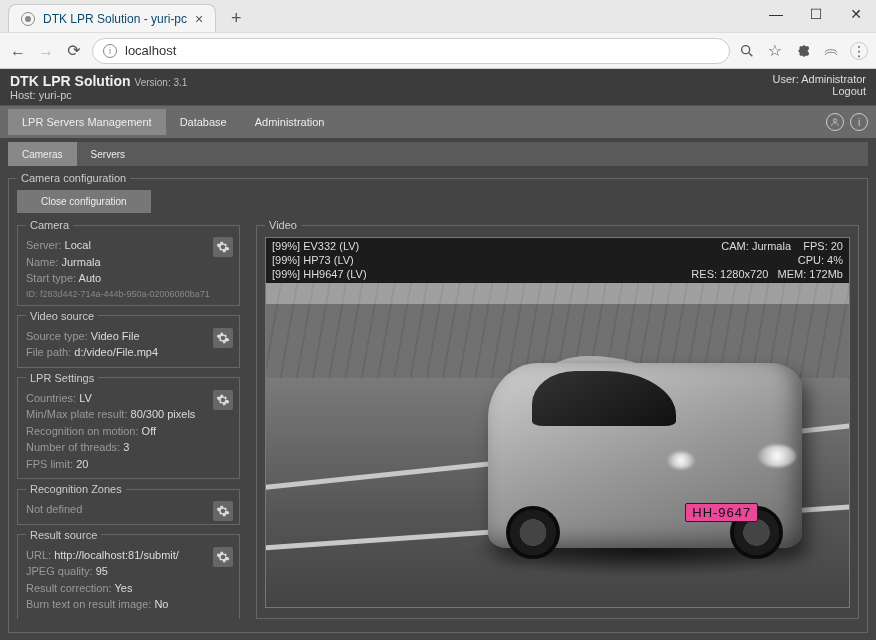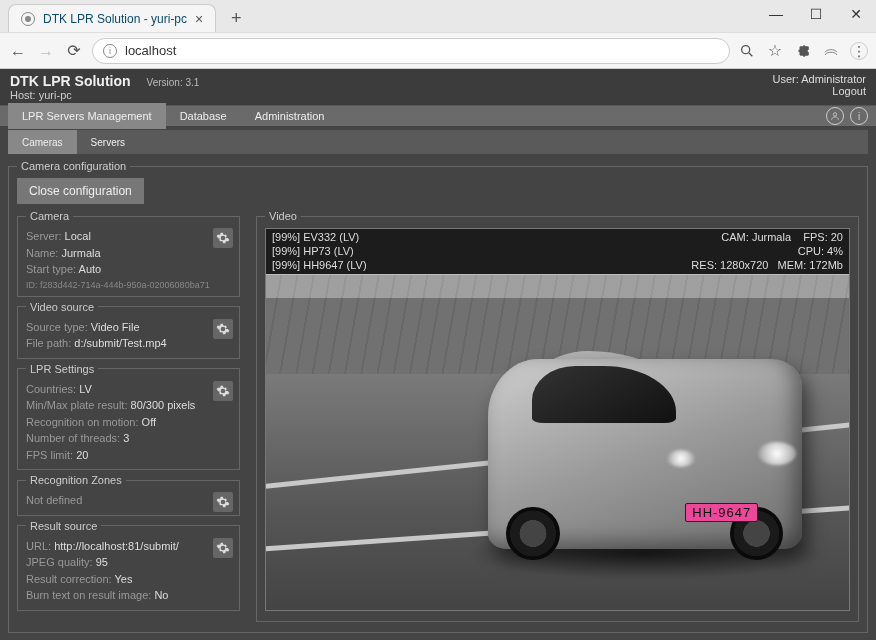--- a/index.html
+++ b/index.html
@@ -23,42 +23,42 @@
 .url-box { flex: 1; display: flex; align-items: center; background: #fff; border: 1px solid #ccc; border-radius: 14px; height: 26px; padding: 0 10px; font-size: 13px; color: #333; }
 .url-box .info-icon { width: 14px; height: 14px; border: 1px solid #888; border-radius: 50%; margin-right: 8px; display: flex; align-items: center; justify-content: center; font-size: 9px; color: #888; }
 .addr-right { display: flex; gap: 10px; align-items: center; }
 .addr-right .ic { width: 18px; height: 18px; display: flex; align-items: center; justify-content: center; color: #555; cursor: pointer; }
 .menu-dots { width: 22px; height: 22px; border: 1px solid #ccc; border-radius: 50%; display: flex; align-items: center; justify-content: center; font-size: 14px; }
 
 
 .app { background: #444; color: #ddd; height: calc(640px - 68px); display: flex; flex-direction: column; font-size: 12px; }
 .app-header { background: #3c3c3c; padding: 4px 10px; display: flex; justify-content: space-between; border-bottom: 1px solid #555; }
 .app-title { font-size: 14px; font-weight: bold; color: #eee; }
-.app-title .ver { font-size: 10px; font-weight: normal; color: #bbb; margin-left: 16px; }
+.app-title .ver { font-size: 10px; font-weight: normal; color: #bbb; margin-left: 4px; }
 .app-header-right { text-align: right; font-size: 11px; }
 .app-header-right a { color: #ddd; text-decoration: none; }
 .host-line { font-size: 11px; color: #ccc; }
 
-.main-tabs { display: flex; align-items: center; background: #6a6a6a; height: 20px; padding: 0 8px; position: relative; }
+.main-tabs { display: flex; align-items: center; background: #6a6a6a; height: 32px; padding: 0 8px; position: relative; }
 .main-tabs .mtab { padding: 5px 14px; font-size: 11px; color: #eee; cursor: pointer; height: 26px; display: flex; align-items: center; }
 .main-tabs .mtab.active { background: #888; }
 .main-tabs .right-icons { position: absolute; right: 8px; display: flex; gap: 6px; }
 .main-tabs .right-icons .ric { width: 18px; height: 18px; border: 1.5px solid #ccc; border-radius: 50%; display: flex; align-items: center; justify-content: center; font-size: 10px; color: #ccc; }
 
 .sub-tabs { display: flex; background: #5a5a5a; height: 24px; margin: 4px 8px 0 8px; }
 .sub-tabs .stab { padding: 4px 14px; font-size: 10px; color: #eee; cursor: pointer; height: 24px; display: flex; align-items: center; }
 .sub-tabs .stab.active { background: #888; }
 
 .content { flex: 1; padding: 6px 8px 8px 8px; overflow: hidden; }
 
 fieldset { border: 1px solid #666; padding: 6px 8px 8px 8px; margin: 0; }
 legend { font-size: 11px; color: #ccc; padding: 0 4px; }
 
 .cam-config { height: 100%; }
-.close-btn { background: #777; border: none; color: #eee; font-size: 12px; padding: 6px 12px; cursor: pointer; margin-bottom: 6px; }
+.close-btn { background: #777; border: none; color: #eee; font-size: 10px; padding: 6px 24px; cursor: pointer; margin-bottom: 6px; }
 
 .columns { display: flex; gap: 16px; height: calc(100% - 34px); }
 .left-col { width: 223px; display: flex; flex-direction: column; gap: 4px; overflow-y: auto; }
 .right-col { flex: 1; }
 
 .panel { border: 1px solid #666; position: relative; padding: 6px 8px 6px 8px; }
 .panel > legend { font-size: 11px; }
 .panel .gear { position: absolute; right: 6px; top: 6px; width: 20px; height: 20px; background: #666; display: flex; align-items: center; justify-content: center; cursor: pointer; border-radius: 2px; }
 .panel .gear svg { width: 14px; height: 14px; fill: #ddd; }
 
@@ -202,21 +202,21 @@
           </fieldset>
 
           <fieldset class="panel">
             <legend>Video source</legend>
             <div class="gear">
                 <svg viewBox="0 0 24 24">
                   <path d="M12 8a4 4 0 100 8 4 4 0 000-8zm9 4a7 7 0 01-.1 1.2l2 1.6-2 3.4-2.4-1a7 7 0 01-2 1.2l-.4 2.6h-4l-.4-2.6a7 7 0 01-2-1.2l-2.4 1-2-3.4 2-1.6A7 7 0 013 12c0-.4 0-.8.1-1.2l-2-1.6 2-3.4 2.4 1a7 7 0 012-1.2L7.9 3h4l.4 2.6a7 7 0 012 1.2l2.4-1 2 3.4-2 1.6c.1.4.1.8.1 1.2z"></path>
                 </svg>
               </div>
             <div class="kv"><span class="k">Source type:</span> <span class="v">Video File</span></div>
-            <div class="kv"><span class="k">File path:</span> <span class="v">d:/submit/Test.mp4</span></div>
+            <div class="kv"><span class="k">File path:</span> <span class="v">d:/video/File.mp4</span></div>
           </fieldset>
 
           <fieldset class="panel">
             <legend>LPR Settings</legend>
             <div class="gear">
                 <svg viewBox="0 0 24 24">
                   <path d="M12 8a4 4 0 100 8 4 4 0 000-8zm9 4a7 7 0 01-.1 1.2l2 1.6-2 3.4-2.4-1a7 7 0 01-2 1.2l-.4 2.6h-4l-.4-2.6a7 7 0 01-2-1.2l-2.4 1-2-3.4 2-1.6A7 7 0 013 12c0-.4 0-.8.1-1.2l-2-1.6 2-3.4 2.4 1a7 7 0 012-1.2L7.9 3h4l.4 2.6a7 7 0 012 1.2l2.4-1 2 3.4-2 1.6c.1.4.1.8.1 1.2z"></path>
                 </svg>
               </div>
             <div class="kv"><span class="k">Countries:</span> <span class="v">LV</span></div>

